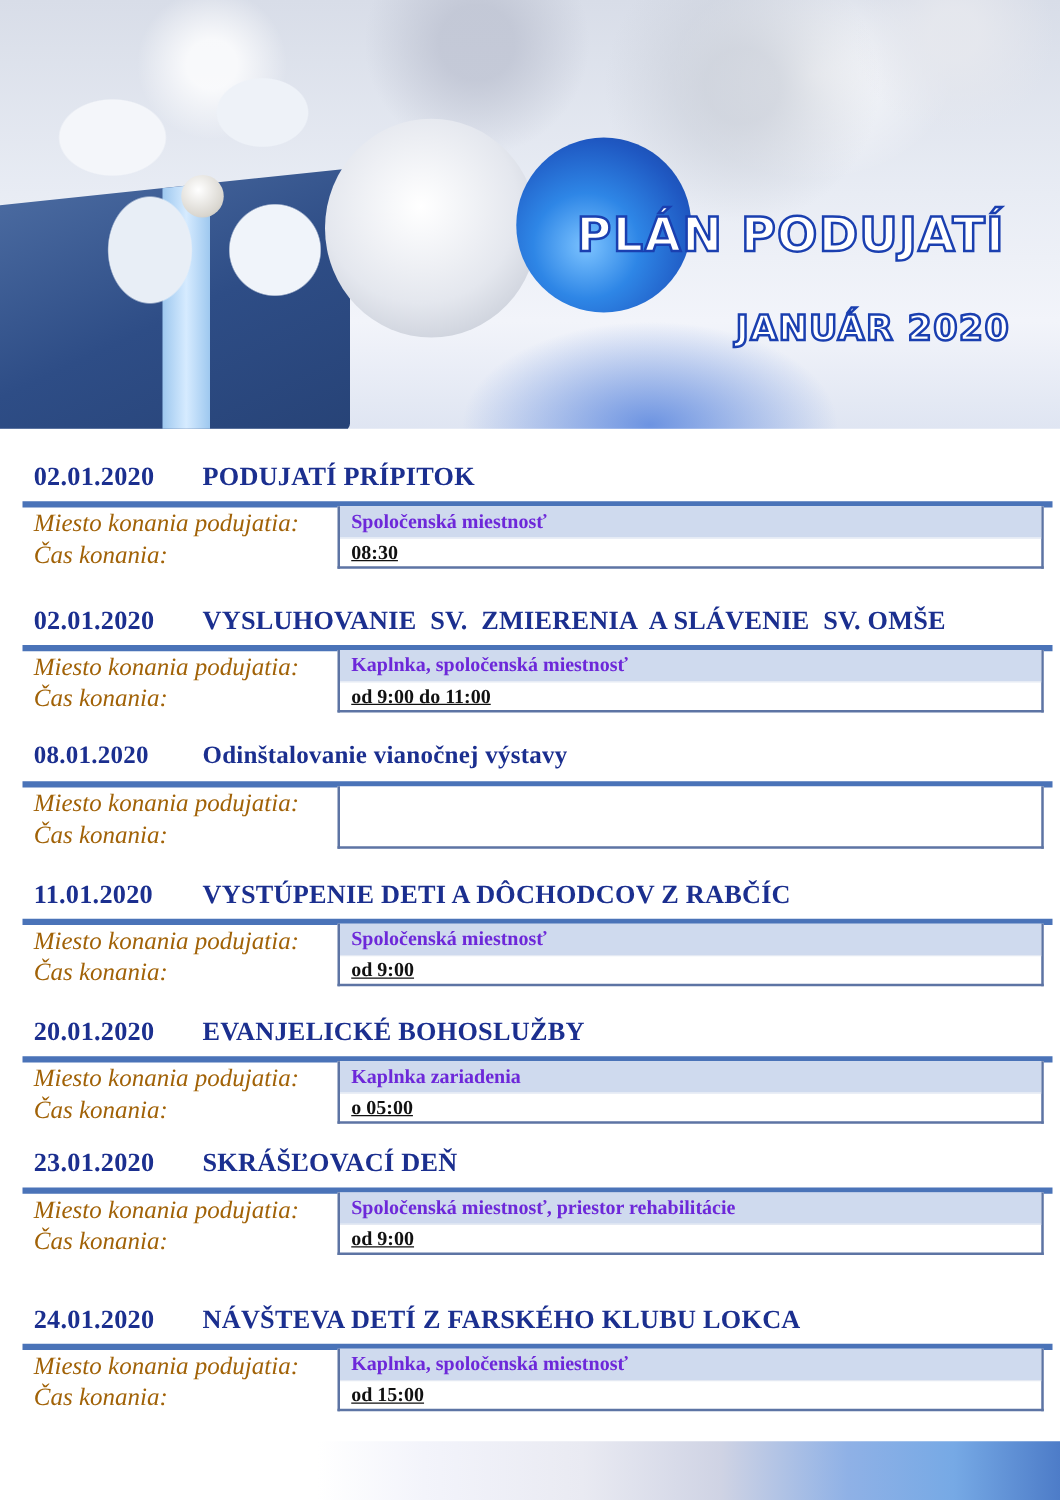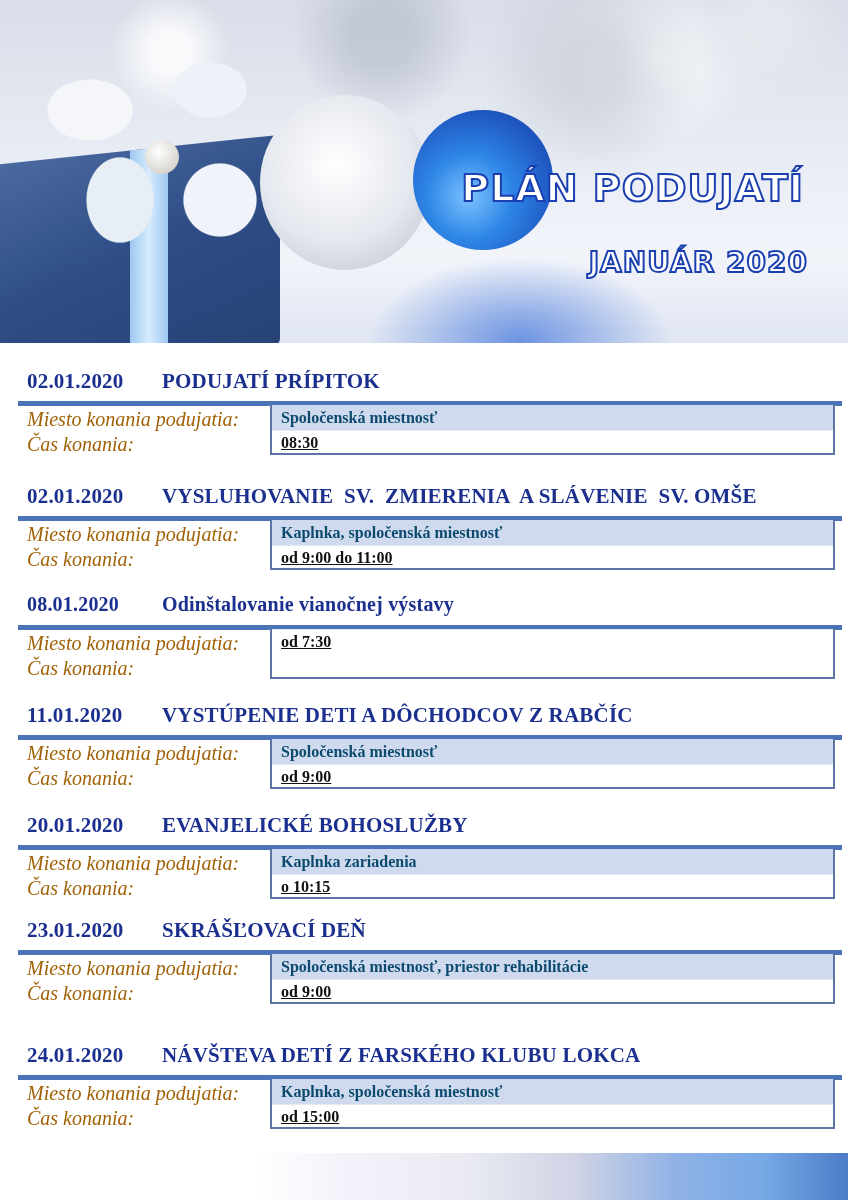--- a/index.html
+++ b/index.html
@@ -81,21 +81,21 @@
   }
   .row-label.l1 { top: 39px; }
   .row-label.l2 { top: 64px; }
   .value-box {
     position: absolute; left: 270px; top: 36px; width: 565px; height: 50px;
     border: 2px solid #5d74a4; border-top: none; box-sizing: border-box;
     background: #ffffff;
   }
   .value-box .v1 {
     height: 25px; background: #cfdaee; padding-left: 9px; box-sizing: border-box;
-    font-weight: bold; font-size: 16px; line-height: 26px; color: #0c4a6e;
+    font-weight: bold; font-size: 16px; line-height: 26px; color: #6d28d9;
     white-space: nowrap;
   }
   .value-box .v2 {
     height: 23px; padding-left: 9px; box-sizing: border-box; border-top: 1px solid #e4e9f3;
     font-weight: bold; font-size: 16px; line-height: 23px; color: #111; text-decoration: underline;
   }
 
   .bottom-deco {
     position: absolute; left: 0; top: 1153px; width: 848px; height: 47px;
     background: linear-gradient(90deg, #ffffff 0%, #ffffff 30%, #f3f4fb 40%, #e9eaf2 55%, #cfd3e4 68%, #8fb1e6 80%, #76a9e5 90%, #4d7cc8 100%);
@@ -141,21 +141,20 @@
       <div class="v2">od 9:00 do 11:00</div>
     </div>
   </div>
 
   <div class="event" style="top:250px">
     <div class="event-title" style="font-size:20px"><span class="date">08.01.2020</span><span>Odinštalovanie vianočnej výstavy</span></div>
     <div class="event-bar"></div>
     <div class="row-label l1">Miesto konania podujatia:</div>
     <div class="row-label l2">Čas konania:</div>
     <div class="value-box">
-      <div class="v2">od 7:30</div>
     </div>
   </div>
 
   <div class="event" style="top:360px">
     <div class="event-title"><span class="date">11.01.2020</span><span>VYSTÚPENIE DETI A DÔCHODCOV Z RABČÍC</span></div>
     <div class="event-bar"></div>
     <div class="row-label l1">Miesto konania podujatia:</div>
     <div class="row-label l2">Čas konania:</div>
     <div class="value-box">
       <div class="v1">Spoločenská miestnosť</div>
@@ -163,21 +162,21 @@
     </div>
   </div>
 
   <div class="event" style="top:470px">
     <div class="event-title"><span class="date">20.01.2020</span><span>EVANJELICKÉ BOHOSLUŽBY</span></div>
     <div class="event-bar"></div>
     <div class="row-label l1">Miesto konania podujatia:</div>
     <div class="row-label l2">Čas konania:</div>
     <div class="value-box">
       <div class="v1">Kaplnka zariadenia</div>
-      <div class="v2">o 10:15</div>
+      <div class="v2">o 05:00</div>
     </div>
   </div>
 
   <div class="event" style="top:575px">
     <div class="event-title"><span class="date">23.01.2020</span><span>SKRÁŠĽOVACÍ DEŇ</span></div>
     <div class="event-bar"></div>
     <div class="row-label l1">Miesto konania podujatia:</div>
     <div class="row-label l2">Čas konania:</div>
     <div class="value-box">
       <div class="v1">Spoločenská miestnosť, priestor rehabilitácie</div>

